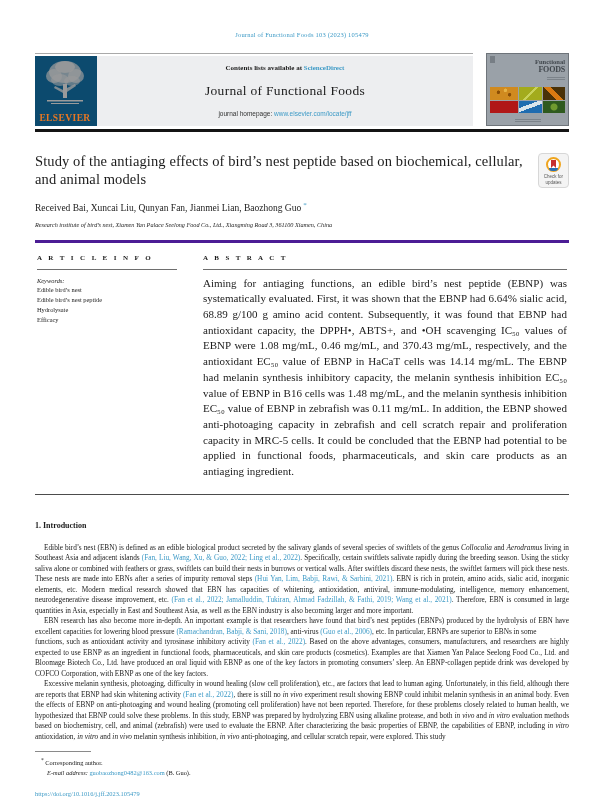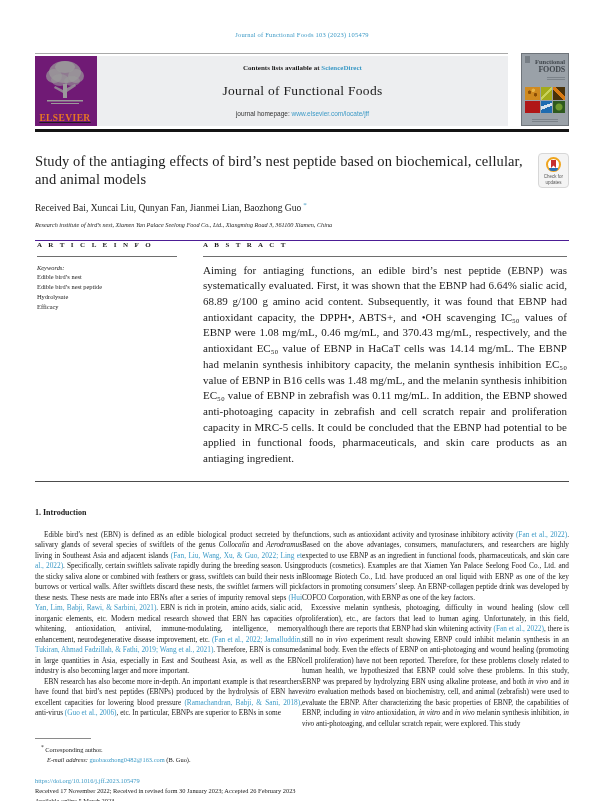--- a/index.html
+++ b/index.html
@@ -15,30 +15,30 @@
     width:600px;height:801px;background:#fff;margin:0 auto;
     font-family:"Liberation Serif",serif;color:var(--text-dark);
     position:relative;overflow:hidden;
   }
   .content{padding:0 31px 0 35px;}
 
   .jref{padding-top:31px;text-align:center;font-size:6.5px;color:var(--link-blue);letter-spacing:.2px;}
 
   .header-area{display:flex;margin-top:15px;}
   .header-main{flex:1;border-top:1px solid #a9a9a9;display:flex;padding-top:2px;}
-  .logo-col{width:62px;display:flex;flex-direction:column;align-items:center;justify-content:flex-end;padding:2px 2px 3px 0;background:#701a75;text-decoration:underline;}
+  .logo-col{width:62px;display:flex;flex-direction:column;align-items:center;justify-content:flex-end;padding:2px 2px 3px 0;background:#0c4a6e;}
   .elsevier-word{font-size:9.5px;font-weight:bold;color:var(--elsevier-orange);letter-spacing:.4px;margin-top:1px;}
   .banner{flex:1;background:var(--banner-grey);display:flex;flex-direction:column;align-items:center;justify-content:space-between;padding:8px 6px 9px;height:70px;}
   .contents-line{font-size:7px;font-weight:bold;}
   .contents-line .sd{color:var(--link-blue);}
   .journal-title{font-size:13.5px;letter-spacing:.3px;}
   .homepage-line{font-family:"Liberation Sans",sans-serif;font-size:6.5px;color:#333;}
   .homepage-line .url{color:var(--link-blue);}
 
-  .cover{width:48px;height:73px;background:var(--cover-grey);border:1px solid #6e747a;margin-left:13px;margin-top:0;position:relative;padding:3px 3px;}
+  .cover{width:83px;height:73px;background:var(--cover-grey);border:1px solid #6e747a;margin-left:13px;margin-top:0;position:relative;padding:3px 3px;}
   .cover-mark{position:absolute;top:2px;left:3px;width:5px;height:7px;background:#777e85;}
   .cover-title{text-align:right;color:#41474d;font-weight:bold;line-height:1;margin-top:2px;}
   .cover-title .t1{font-size:6.5px;display:block;}
   .cover-title .t2{font-size:8px;display:block;letter-spacing:-.2px;}
   .cover-sub{text-align:right;margin-top:3px;}
   .cover-sub i{display:block;height:1px;background:#7c838a;margin:1px 0 0 auto;width:18px;}
   .mosaic{position:absolute;left:3px;right:3px;bottom:12px;height:26px;display:grid;grid-template-columns:1.25fr 1fr 1fr;grid-template-rows:1fr 1fr;gap:1px;}
   .tile{width:100%;height:100%;}
   .tile-orange{background:#d08a1f;background-image:radial-gradient(circle at 30% 40%,#8a4d05 1.5px,transparent 2px),radial-gradient(circle at 70% 60%,#8a4d05 1.5px,transparent 2px),radial-gradient(circle at 55% 25%,#e7b345 1.5px,transparent 2px);}
   .tile-leaf{background:#a3ab1c;background-image:linear-gradient(135deg,transparent 45%,#c9d25a 45%,#c9d25a 55%,transparent 55%);}
@@ -56,31 +56,31 @@
   .badge{margin-left:auto;width:31px;height:35px;background:#f4f4f4;border:1px solid #d7d7d7;border-radius:4px;display:flex;flex-direction:column;align-items:center;padding-top:3px;cursor:pointer;}
   .cu-circle{width:15px;height:15px;border-radius:50%;background:#fff;border:2px solid #efa51f;position:relative;}
   .cu-book{position:absolute;left:3px;top:1px;width:5px;height:8px;background:#c62f2f;clip-path:polygon(0 0,100% 0,100% 100%,50% 68%,0 100%);}
   .cu-arc{position:absolute;left:1px;bottom:-1px;width:9px;height:3px;background:#2b6fb3;border-radius:0 0 8px 8px;}
   .badge-text{font-family:"Liberation Sans",sans-serif;font-size:4.5px;color:#555;text-align:center;line-height:1.25;margin-top:2px;}
 
   .authors-line{margin-top:13px;font-size:9.5px;}
   .authors-line .marker{color:var(--link-blue);font-size:7px;vertical-align:super;margin-left:2px;}
   .affiliation{margin-top:7px;font-size:6.2px;font-style:italic;color:#222;}
 
-  .info-section{margin-top:12px;border-top:1px solid #4c1d95;border-bottom:1px solid #4c4c4c;display:flex;gap:26px;padding:0 2px 14px 2px;}
+  .info-section{margin-top:12px;border-top:3px solid #4c1d95;border-bottom:1px solid #4c4c4c;display:flex;gap:26px;padding:11px 2px 14px 2px;}
   .info-col{width:140px;flex:none;}
   .abstract-col{flex:1;}
   .sec-heading{font-size:7px;font-weight:bold;letter-spacing:2.4px;}
   .heading-rule{border-top:1px solid #6e6e6e;margin:7px 0 6px;}
   .keywords{font-size:6.4px;line-height:1.55;}
   .keywords-label{font-style:italic;}
   .abstract-text{font-size:11px;line-height:1.43;text-align:justify;}
 
   .intro-heading{margin-top:26px;font-size:8px;font-weight:bold;}
-  .columns{margin-top:13px;display:flex;}
+  .columns{margin-top:13px;display:flex;flex-direction:column;}
   .col{flex:1;font-size:7.3px;line-height:1.44;text-align:justify;}
   .par{margin:0;}
   .par.indent{text-indent:9px;}
   .seg-i{font-style:italic;}
   .seg-link{color:var(--link-blue);}
 
   .footnote{width:260px;margin-top:9px;font-size:6.4px;line-height:1.5;}
   .fn-rule{width:56px;border-top:1px solid #8a8a8a;margin-bottom:4px;}
   .fn-line1{padding-left:6px;}
   .fn-line2{padding-left:12px;}

